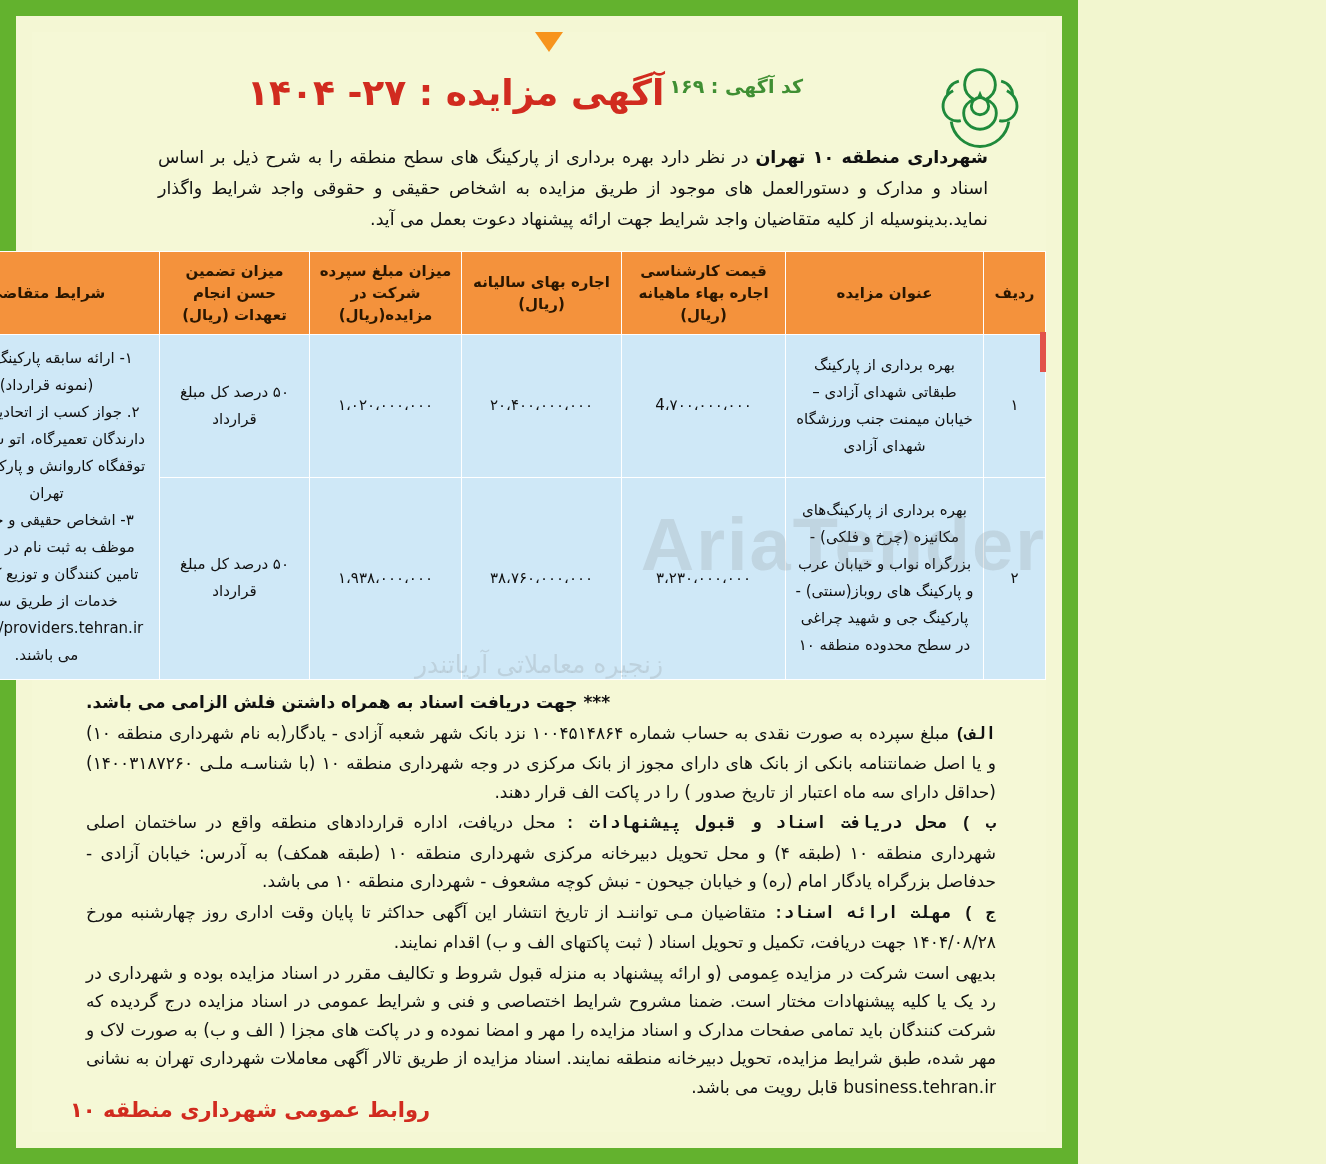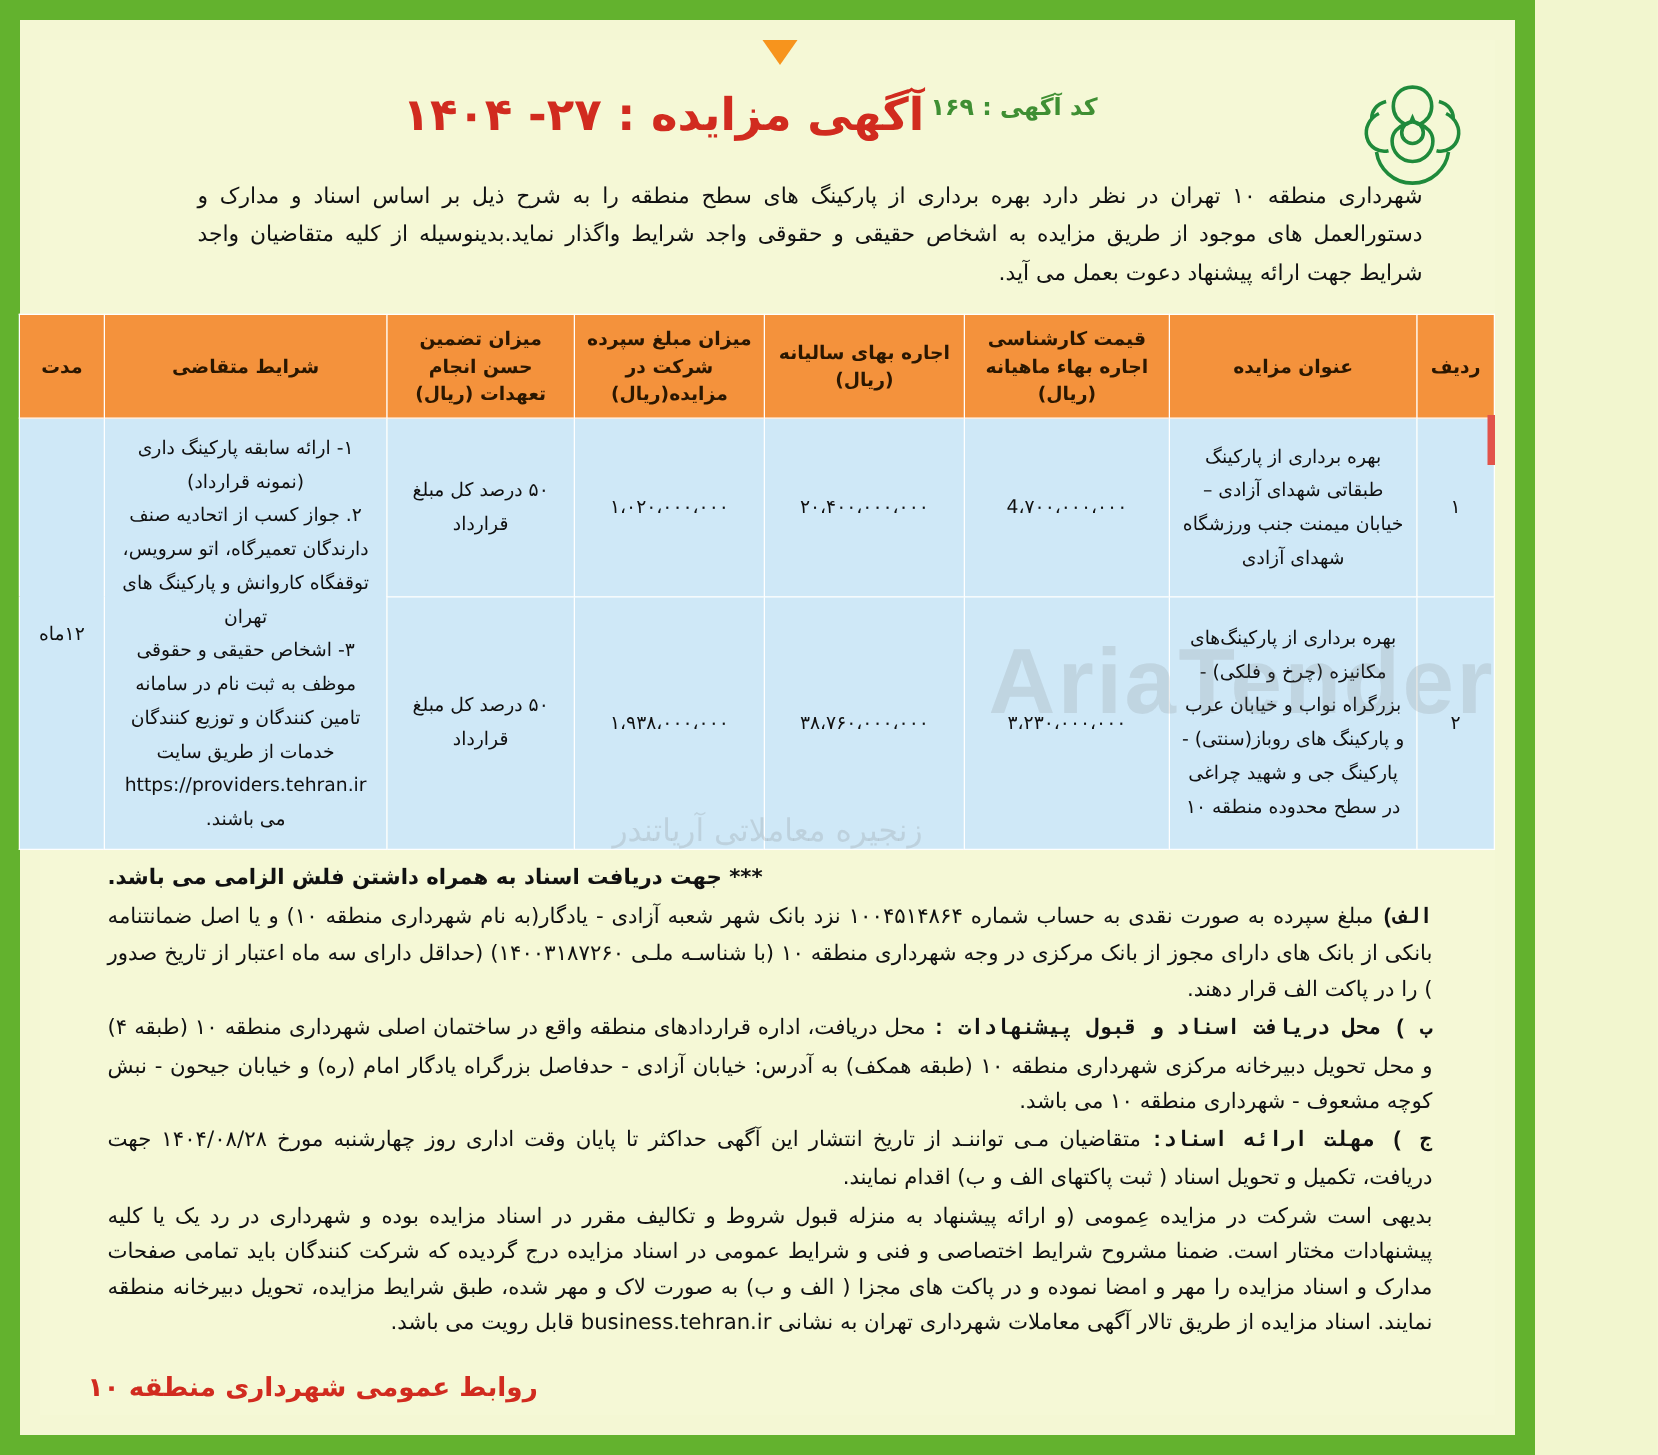--- a/index.html
+++ b/index.html
@@ -5,21 +5,21 @@
   html,body{margin:0;padding:0;}
   body{
     width:1326px;height:1164px;
     background:#f2f6cf;
     font-family:"DejaVu Sans","Liberation Sans",sans-serif;
     overflow:hidden;
     position:relative;
   }
   
   .frame{
-    position:absolute;left:0;top:0;width:1228px;height:1164px;
+    position:absolute;left:0;top:0;width:1078px;height:1164px;
     box-sizing:border-box;
     border:16px solid #63b22e;
     background:#f4f7d4;
   }
   .inner{
     position:absolute;left:16px;top:16px;right:16px;bottom:16px;
     background:#f5f8d6;
     box-sizing:border-box;
   }
   
@@ -48,21 +48,21 @@
   .code{
     display:inline-block;font-size:19px;color:#3f8f33;font-weight:bold;margin-right:18px;
     vertical-align:12px;
   }
   
   .intro{
     margin:2px 58px 0 126px;
     font-size:17.5px;line-height:31px;color:#111;text-align:justify;
     direction:rtl;
   }
-  .intro b{font-weight:normal;}
+  .intro b{font-weight:bold;}
   
   table.main{
     margin:16px auto 0 auto;
     border-collapse:collapse;
     width:1180px;
     direction:rtl;
     table-layout:fixed;
   }
   table.main th{
     background:#f4923c;

